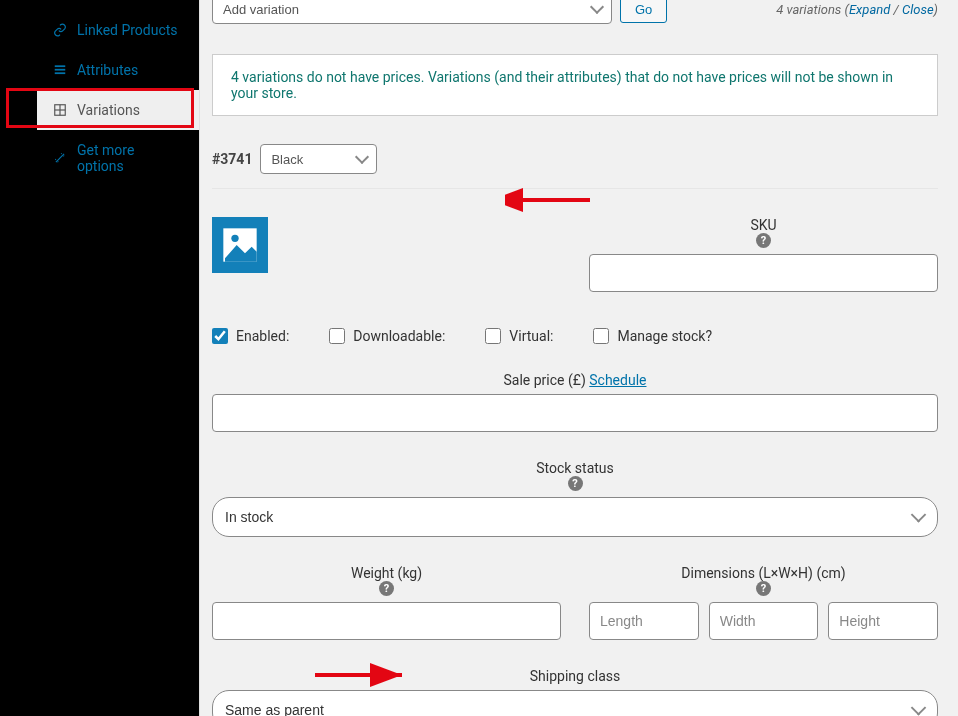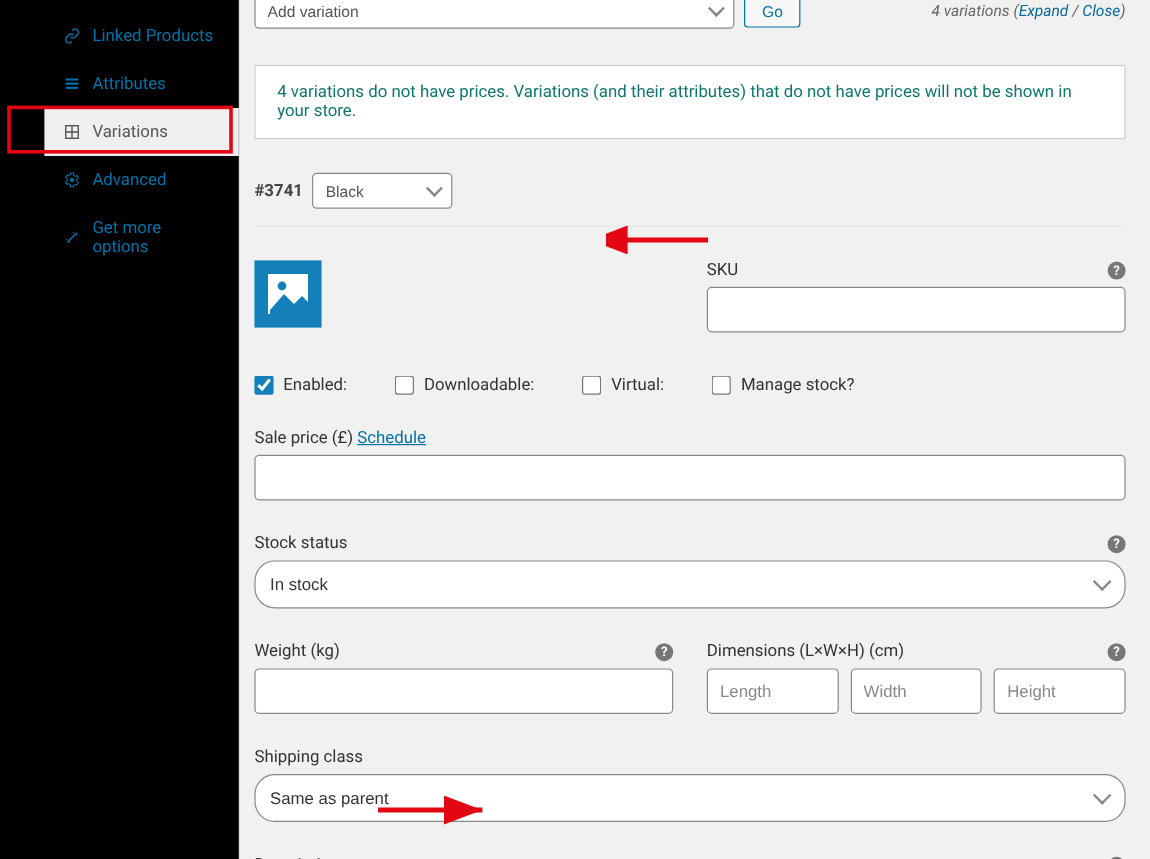--- a/index.html
+++ b/index.html
@@ -151,20 +151,21 @@
     cursor: pointer;
   }
   .image-box svg { width: 40px; height: 40px; }
   .label-row {
     display: flex;
     align-items: center;
     justify-content: space-between;
     margin-bottom: 6px;
     font-size: 14px;
     color: #333;
+    flex-direction: column;
   }
   .help-dot {
     width: 15px; height: 15px; border-radius: 50%;
     background: #777; color: #fff; font-size: 11px;
     display: inline-flex; align-items: center; justify-content: center;
     font-weight: 700;
     cursor: default;
   }
   .text-input, .select-full, .textarea {
     width: 100%;
@@ -247,29 +248,20 @@
     </div>
     <div class="sidebar-item active">
       <span class="icon">
         <svg viewBox="0 0 24 24" fill="none" stroke="#555" stroke-width="2">
             <rect x="3" y="3" width="18" height="18"></rect>
             <line x1="12" y1="3" x2="12" y2="21"></line>
             <line x1="3" y1="12" x2="21" y2="12"></line>
           </svg>
       </span>
       <span>Variations</span>
-    </div>
-    <div class="sidebar-item">
-      <span class="icon">
-        <svg viewBox="0 0 24 24" fill="#0073aa">
-            <circle cx="12" cy="12" r="3"></circle>
-            <path d="M19 12a7 7 0 0 0-.1-1.2l2.1-1.6-2-3.4-2.5 1a7.2 7.2 0 0 0-2-1.2L14 2h-4l-.5 2.6a7 7 0 0 0-2 1.2l-2.5-1-2 3.4L5 9.8A7 7 0 0 0 5 12a7 7 0 0 0 .1 1.2L3 14.8l2 3.4 2.5-1a7 7 0 0 0 2 1.2L10 22h4l.5-2.6a7 7 0 0 0 2-1.2l2.5 1 2-3.4-2-1.6A7 7 0 0 0 19 12Z" fill="none" stroke="#0073aa" stroke-width="1.5"></path>
-          </svg>
-      </span>
-      <span>Advanced</span>
     </div>
     <div class="sidebar-item">
       <span class="icon">
         <svg viewBox="0 0 24 24" fill="none" stroke="#0073aa" stroke-width="2">
             <path d="M5 19 19 5"></path>
             <path d="M14 4l1 1M18 8l1 1M4 14l1 1M8 18l1 1"></path>
           </svg>
       </span>
       <span>Get more options</span>
     </div>

